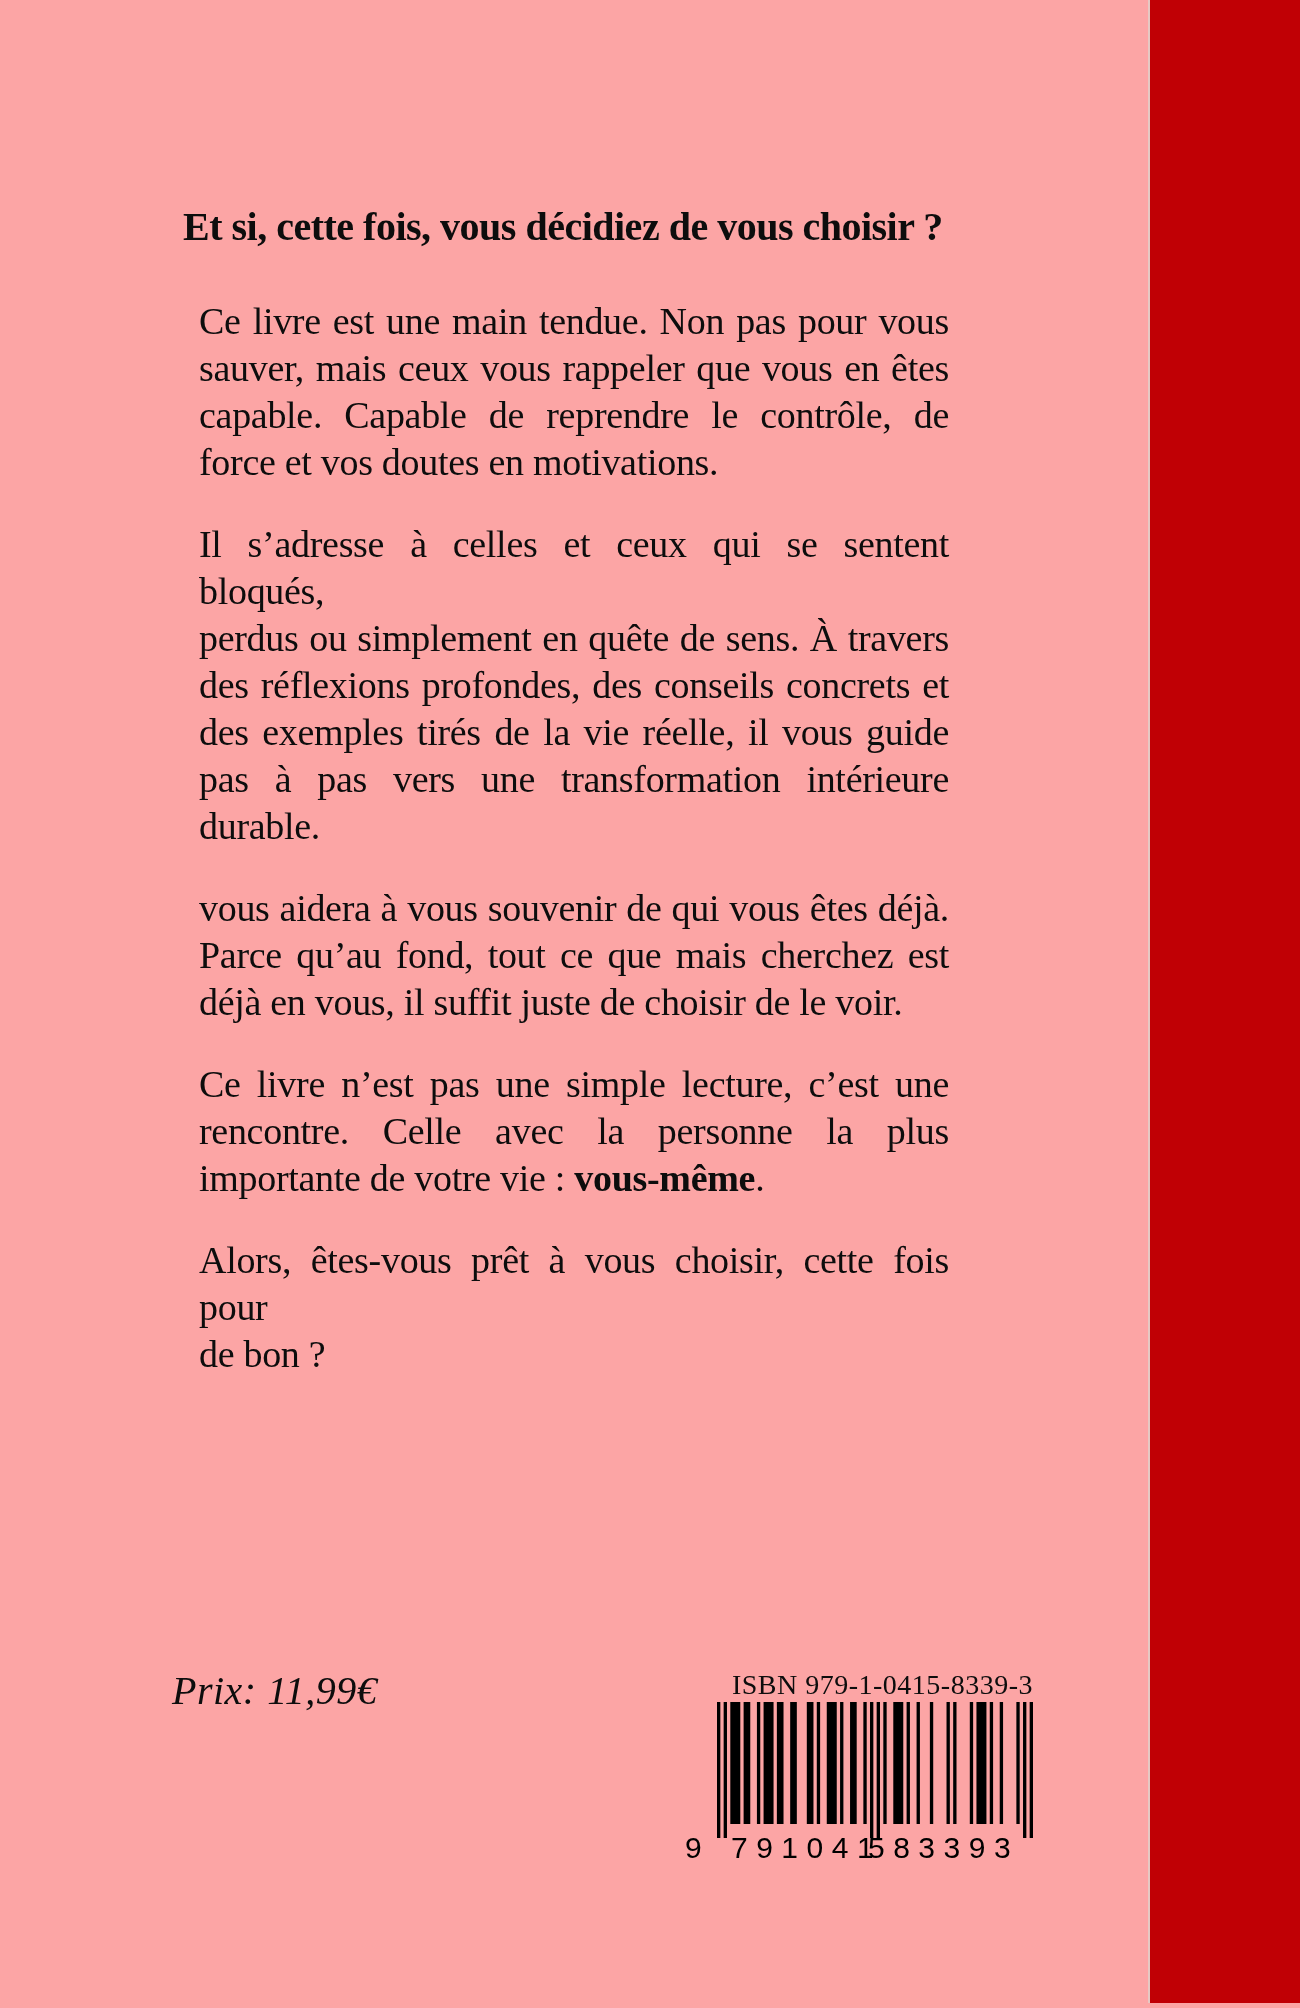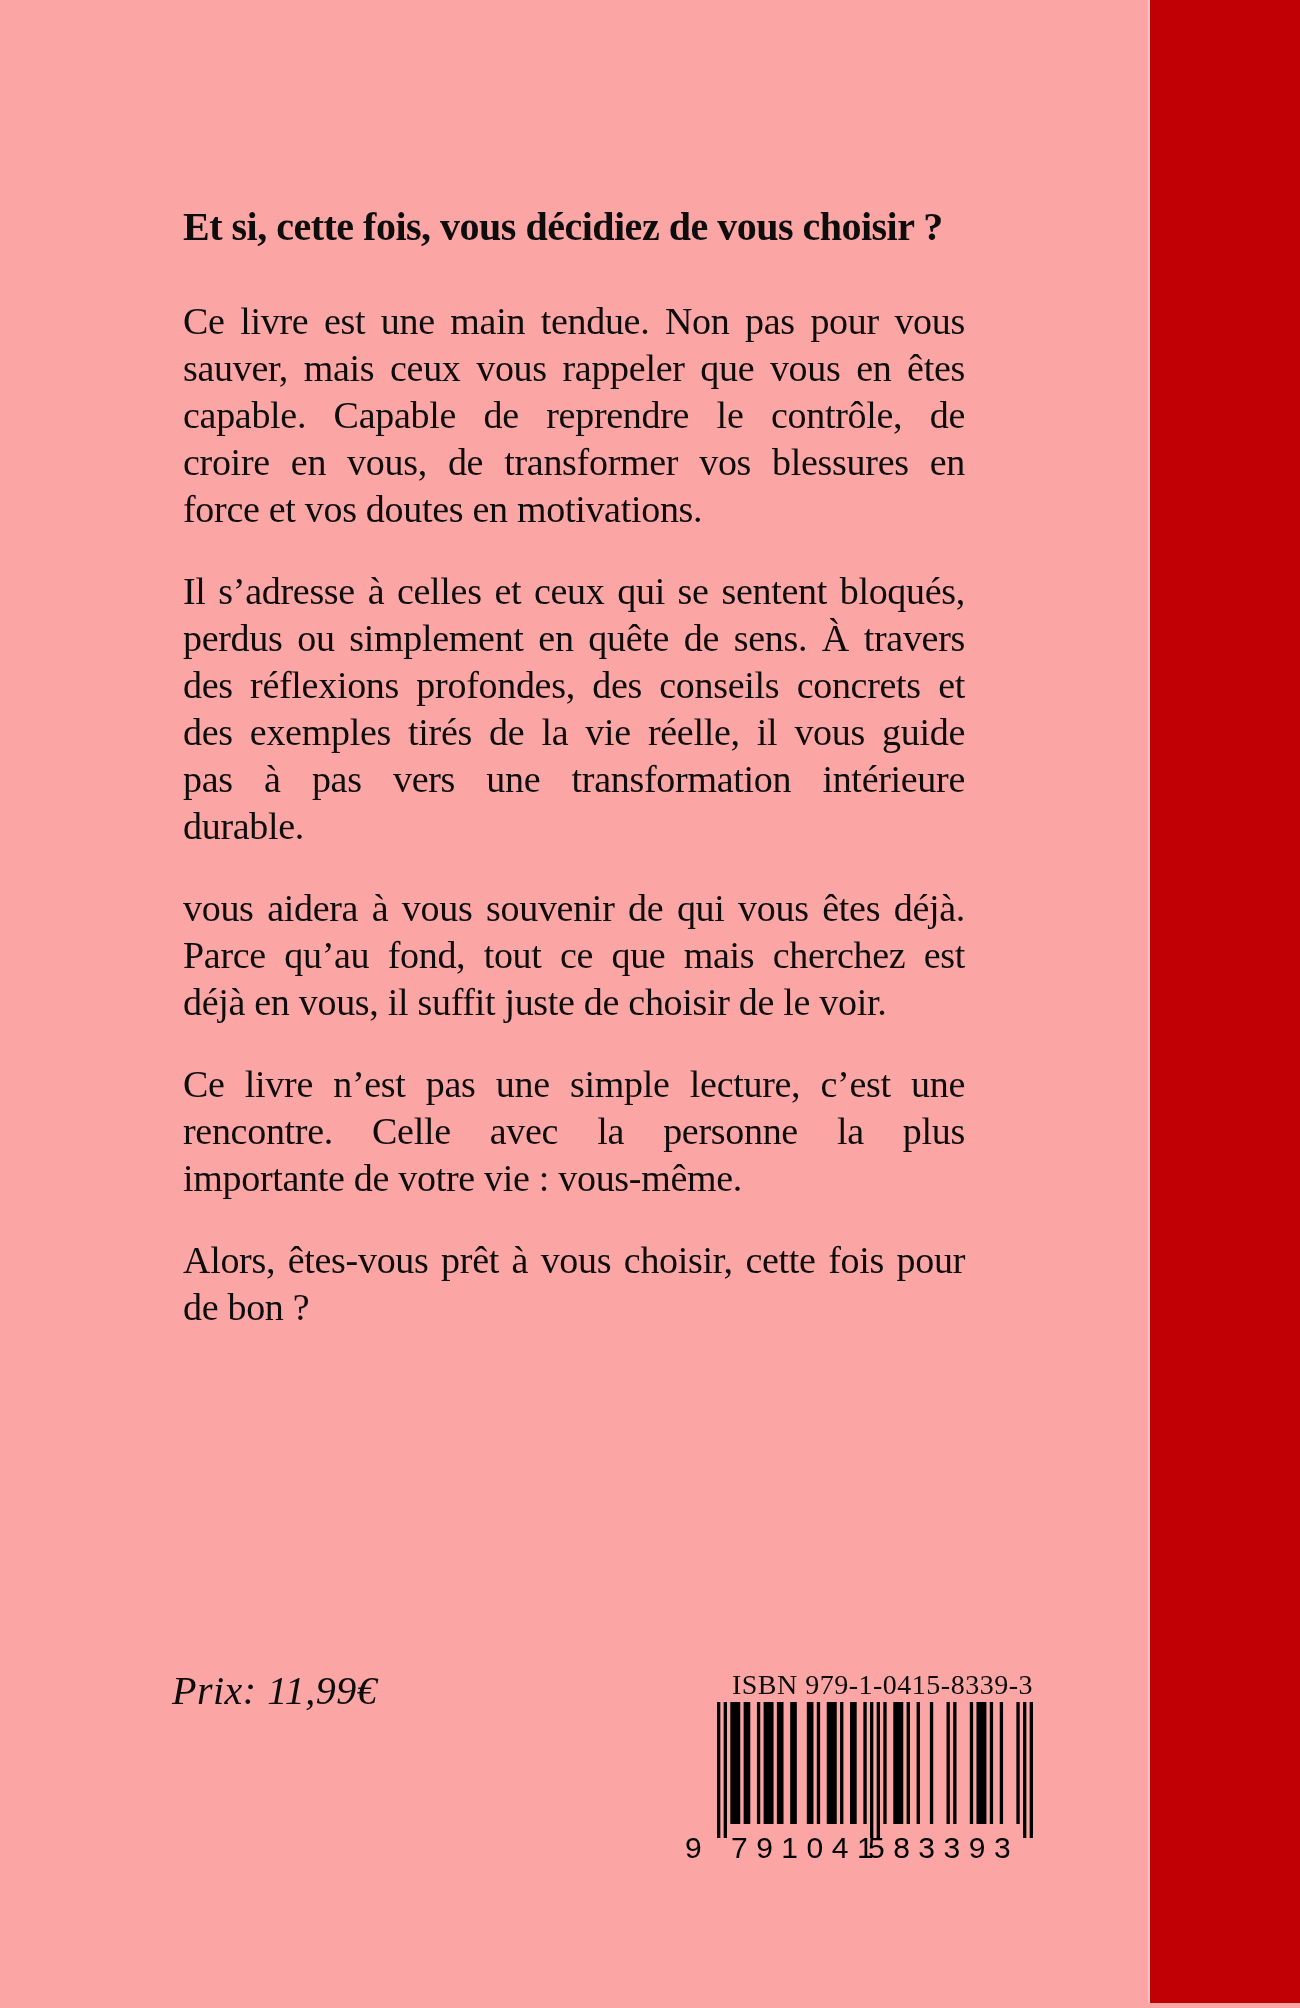--- a/index.html
+++ b/index.html
@@ -30,31 +30,31 @@
     width: 782px;
   }
   .title {
     margin: 0 0 48px 0;
     font-weight: bold;
     font-size: 40px;
     line-height: 47px;
     letter-spacing: -0.5px;
     white-space: nowrap;
   }
-  .para { margin: 0; }
+  .para { margin: 16px; }
   .para + .para { margin-top: 35px; }
   .line {
     font-size: 38px;
     line-height: 47px;
     letter-spacing: -0.3px;
     text-align: justify;
     text-align-last: justify;
   }
   .line.last { text-align-last: left; }
-  .line b { font-weight: normal; }
+  .line b { font-weight: bold; }
   .price {
     position: absolute;
     left: 172px;
     top: 1669px;
     font-style: italic;
     font-size: 40px;
     line-height: 44px;
     letter-spacing: 0.5px;
     white-space: nowrap;
   }
@@ -96,21 +96,20 @@
 
   <div class="red-stripe" style="background: rgb(192, 0, 5);"></div>
 
   <div class="content">
     <h1 class="title">Et si, cette fois, vous décidiez de vous choisir ?</h1>
 
     <div class="para">
       <div class="line">Ce livre est une main tendue. Non pas pour vous</div>
       <div class="line">sauver, mais ceux vous rappeler que vous en êtes</div>
       <div class="line">capable. Capable de reprendre le contrôle, de</div>
-      <div class="line">croire en vous, de transformer vos blessures en</div>
       <div class="line last">force et vos doutes en motivations.</div>
     </div>
 
     <div class="para">
       <div class="line">Il s’adresse à celles et ceux qui se sentent bloqués,</div>
       <div class="line">perdus ou simplement en quête de sens. À travers</div>
       <div class="line">des réflexions profondes, des conseils concrets et</div>
       <div class="line">des exemples tirés de la vie réelle, il vous guide</div>
       <div class="line">pas à pas vers une transformation intérieure</div>
       <div class="line last">durable.</div>

